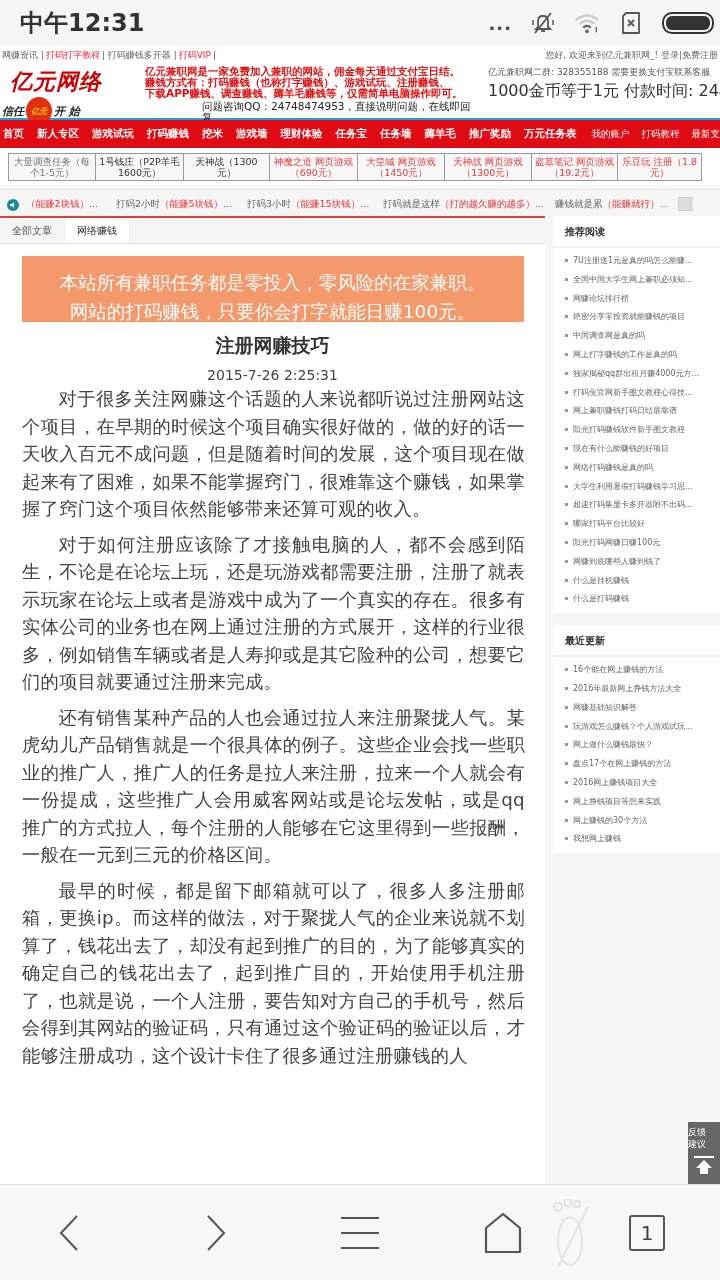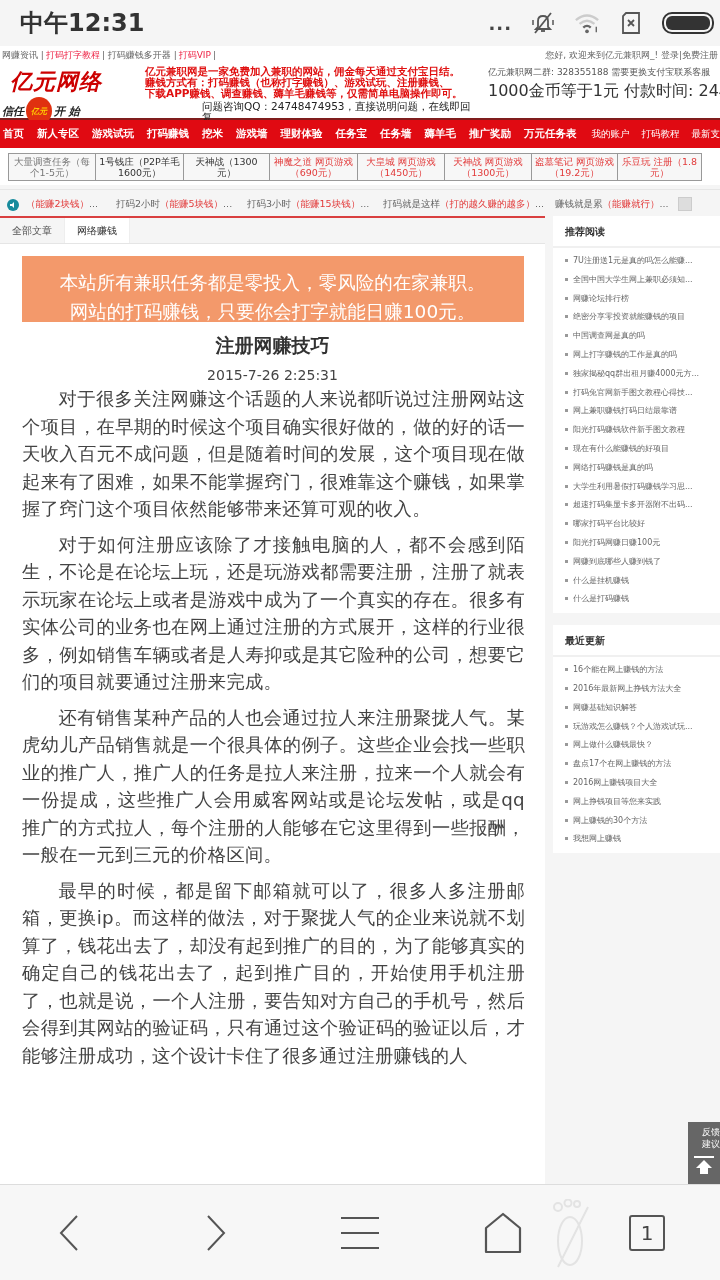--- a/index.html
+++ b/index.html
@@ -17,21 +17,21 @@
 
   
   .page { position: absolute; top: 46px; left: 0; width: 720px; height: 1138px; overflow: hidden; background: #f5f5f5; }
 
   
   .toplinks { height: 18px; display: flex; justify-content: space-between; align-items: center; font-size: 9px; color: #666; background: #fff; padding: 0 2px; }
   .toplinks .left span { margin-right: 2px; }
   .toplinks .red { color: #e24; }
 
   
-  .header { height: 56px; background: #fff; display: flex; align-items: center; position: relative; border-bottom: 2px solid #7f1d1d; }
+  .header { height: 56px; background: #fff; display: flex; align-items: center; position: relative; border-bottom: 2px solid #0ea5e9; }
   .logo { width: 110px; height: 56px; position: relative; }
   .logo .l1 { position: absolute; top: 4px; left: 10px; font-family: "DejaVu Serif", serif; font-style: italic; font-weight: bold; font-size: 22px; color: #c00; letter-spacing: 1px; }
   .logo .l2 { position: absolute; top: 34px; left: 2px; font-size: 11px; color: #222; font-style: italic; display: flex; align-items: center; gap: 2px; font-weight: bold; }
   .logo .seal { width: 26px; height: 28px; border-radius: 50%; background: #e03010; color: #ffd000; font-size: 8px; display: inline-flex; align-items: center; justify-content: center; }
   .hdr-promo { position: absolute; left: 145px; top: 2px; width: 340px; font-size: 10.5px; line-height: 11px; color: #e01010; font-weight: bold; }
   .hdr-promo .qq { color: #222; font-weight: normal; margin-left: 22px; display: block; margin-top: 2px; padding-left: 35px; }
   .hdr-right { position: absolute; left: 488px; top: 2px; width: 232px; }
   .hdr-right .g { font-size: 9px; color: #555; white-space: nowrap; }
   .hdr-right .big { font-size: 16px; color: #333; margin-top: 2px; white-space: nowrap; }
 
@@ -69,21 +69,21 @@
 
   
   .sidebar { position: absolute; left: 553px; top: 0; width: 167px; }
   .sbox { background: #fff; margin-bottom: 12px; }
   .sbox h3 { font-size: 10px; font-weight: bold; color: #333; padding: 0 12px; height: 32px; line-height: 32px; border-bottom: 2px solid #f0f0f0; }
   .sbox ul { list-style: none; padding: 4px 4px 4px 12px; }
   .sbox li { font-size: 8px; color: #666; height: 18.8px; line-height: 18.8px; white-space: nowrap; overflow: hidden; }
   .sbox li::before { content: ""; display: inline-block; width: 3px; height: 3px; background: #999; margin-right: 5px; vertical-align: middle; }
 
   
-  .feedback { position: absolute; left: 688px; top: 1122px; width: 32px; height: 68px; background: #666; color: #fff; font-size: 9px; text-align: right; line-height: 12px; padding-top: 4px; }
+  .feedback { position: absolute; left: 688px; top: 1122px; width: 32px; height: 68px; background: #666; color: #fff; font-size: 9px; text-align: left; line-height: 12px; padding-top: 4px; }
   .feedback .arrow { margin: 6px auto 0 auto; width: 20px; height: 20px; position: relative; border-top: 2px solid #fff; }
   .feedback .arrow::before { content: ""; position: absolute; left: 2px; top: 2px; border-left: 8px solid transparent; border-right: 8px solid transparent; border-bottom: 8px solid #fff; }
   .feedback .arrow::after { content: ""; position: absolute; left: 6px; top: 9px; width: 8px; height: 7px; background: #fff; }
 
   
   .bottombar { position: absolute; top: 1184px; left: 0; width: 720px; height: 96px; background: #f7f7f7; border-top: 1px solid #ddd; }
   .bb { position: absolute; top: 28px; width: 40px; height: 40px; display: flex; align-items: center; justify-content: center; }
   .tabcount { width: 36px; height: 36px; border: 2px solid #555; border-radius: 3px; font-size: 20px; color: #444; display: flex; align-items: center; justify-content: center; }
 </style>
 </head>

